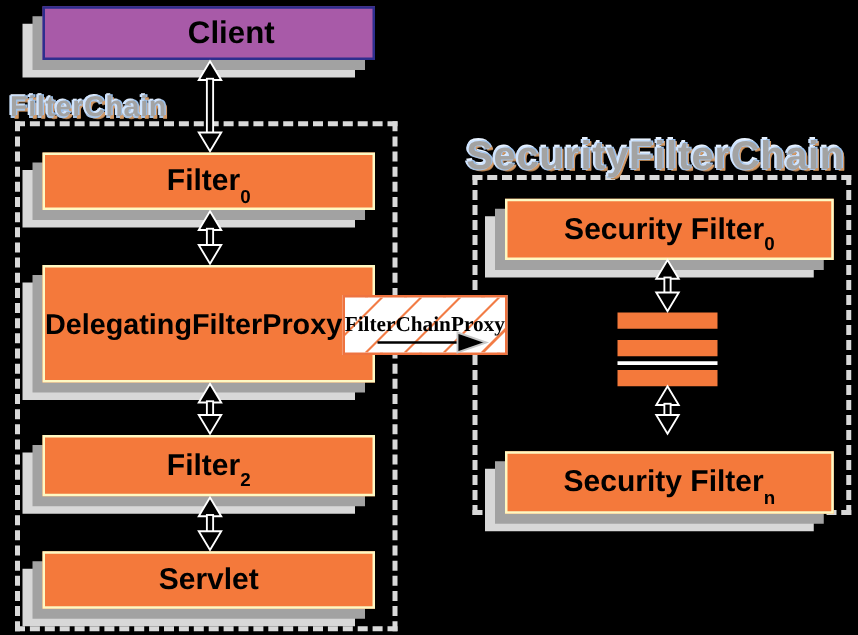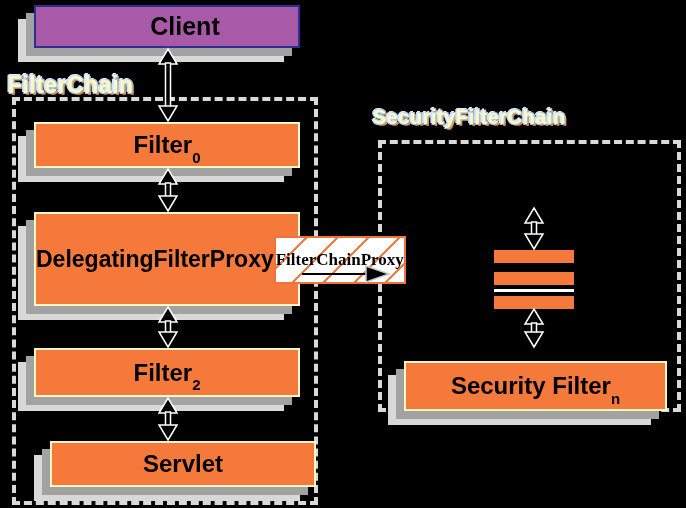--- a/index.html
+++ b/index.html
@@ -7,28 +7,28 @@
     position:relative;width:686px;height:508px;background:#000000;
     font-family:"Liberation Sans", sans-serif;overflow:hidden;
   }
   
   .dashed-box{position:absolute;border:4px dashed #d9d9d9;background:transparent;box-sizing:border-box;}
   #fc-box{left:12px;top:97px;width:306px;height:408px;}
   #sfc-box{left:378px;top:140px;width:303px;height:272px;}
 
   
   .glow-label{
-    position:absolute;color:#fef9c3;font-weight:bold;letter-spacing:0.5px;
+    position:absolute;color:#a3a3a3;font-weight:bold;letter-spacing:0.5px;
     text-shadow:
       -2px -1px 0 #cfe4ff, 1px -1px 0 #9cc2ee,
       -1px 1px 0 #a9c4e4, 2px 1px 0 #d39a68,
       2px 2px 0 #a97b4e, -1px -2px 0 #e8f2ff;
   }
   #fc-label{left:8px;top:72px;font-size:23px;}
-  #sfc-label{left:373px;top:106px;font-size:20px;}
+  #sfc-label{left:373px;top:106px;font-size:32px;}
 
   
   .box{
     position:absolute;box-sizing:border-box;display:flex;align-items:center;justify-content:center;
     color:#000;font-weight:bold;
     box-shadow:-8px 8px 0 #a2a2a2, -16px 14px 0 #d8d8d8;
   }
   .orange{background:#f4793b;border:2px solid #fef9c3;}
   .purple{background:#a85aa8;border:2px solid #2e2e8e;padding-left:36px;}
   #client-box{left:34px;top:5px;width:266px;height:43px;font-size:25px;}
@@ -37,21 +37,21 @@
   #delegating-box .dfp-label{height:38px;display:flex;align-items:center;font-size:23px;}
   .hatch-box{
     box-sizing:border-box;width:258px;height:48px;margin-top:1px;
     border:2px solid #ee7340;display:flex;align-items:center;justify-content:center;
     background:repeating-linear-gradient(135deg, rgba(244,121,59,0) 0px, rgba(244,121,59,0) 20px,
                rgba(240,110,50,0.9) 20px, rgba(240,110,50,0.9) 22px), #ffffff;
     font-size:17px;
     font-family:Liberation Serif, serif;
   }
   #filter2-box{left:34px;top:348px;width:266px;height:49px;font-size:24px;}
-  #servlet-box{left:50px;top:441px;width:266px;height:46px;font-size:24px;}
+  #servlet-box{left:34px;top:441px;width:266px;height:46px;font-size:24px;}
   #sf0-box{left:404px;top:159px;width:263px;height:49px;font-size:24px;}
   #sfn-box{left:404px;top:348px;width:263px;height:50px;font-size:24px;margin-top:13px;}
 
   sub{font-size:15px;line-height:0;position:relative;bottom:-4px;font-weight:bold;}
 
   
   .bar{position:absolute;left:494px;width:80px;height:13px;background:#f4793b;}
   #bar-1{top:250px;} #bar-2{top:272px;} #bar-3{top:296px;}
   #bar-sep{position:absolute;left:494px;top:289px;width:80px;height:3px;background:#ffffff;}
 
@@ -89,20 +89,23 @@
   </div>
 
   <div class="box orange" id="filter2-box">
     <span><span>Filter</span><sub>2</sub></span>
   </div>
 
   <div class="box orange" id="servlet-box">
     <span>Servlet</span>
   </div>
 
+  <div class="box orange" id="sf0-box">
+    <span><span>Security Filter</span><sub>0</sub></span>
+  </div>
 
   <div class="bar" id="bar-1"></div>
   <div class="bar" id="bar-2"></div>
   <div id="bar-sep"></div>
   <div class="bar" id="bar-3"></div>
 
   <div class="box orange" id="sfn-box">
     <span><span>Security Filter</span><sub>n</sub></span>
   </div>
 

